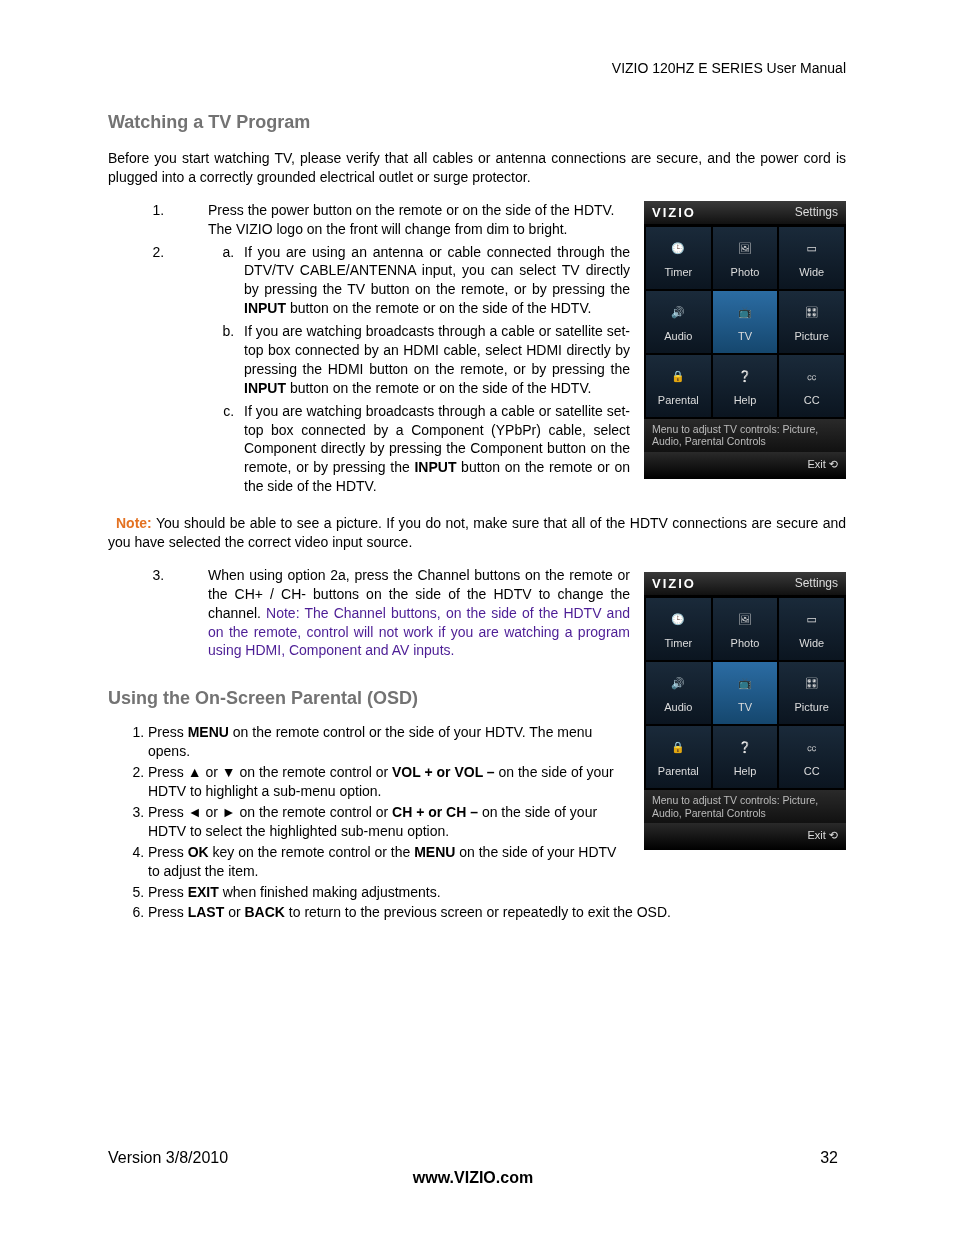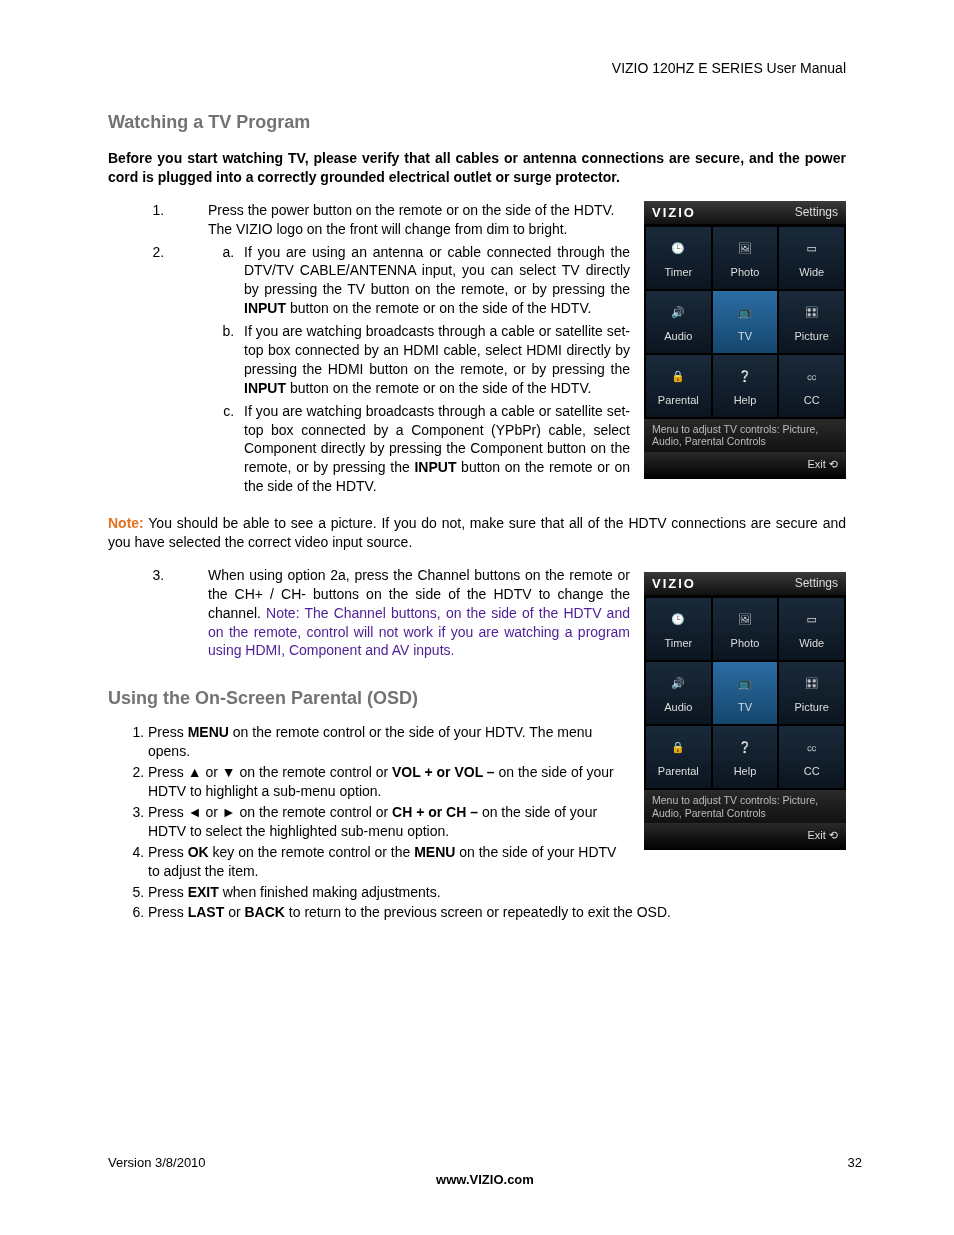--- a/index.html
+++ b/index.html
@@ -25,29 +25,28 @@
   h2.section {
     color: #737373;
     font-size: 18px;
     font-weight: bold;
     margin: 0 0 14px 0;
   }
   p.intro {
     text-align: justify;
     margin: 16px 0 14px 0;
     line-height: 1.35;
-    font-weight: bold;
   }
   ol.num { list-style: decimal; padding-left: 60px; margin: 0; }
   ol.num > li { margin-bottom: 4px; line-height: 1.35; padding-left: 40px;}
   ol.alpha { list-style: lower-alpha; padding-left: 30px; margin: 4px 0 0 0; }
   ol.alpha > li { margin-bottom: 4px; text-align: justify; line-height: 1.35; padding-left: 6px;}
   .just { text-align: justify; }
   .note-line { margin: 14px 0; text-align: justify; line-height: 1.35;}
-  .note-orange { color: #E37222; font-weight: bold; }
+  .note-orange { color: #E37222; font-weight: bold; margin-left: 8px; }
   .gray { color: #4c1d95; }
   .float-img { float: right; margin: 0 0 8px 14px; }
   .osd-list { padding-left: 40px; margin:0;}
   .osd-list > li { margin-bottom: 2px; line-height: 1.35; }
   
   .panel {
     width: 202px;
     background: #404040;
     color: #ddd;
     font-family: Arial, sans-serif;
@@ -66,22 +65,22 @@
   .cell {
     background: linear-gradient(#1a2a3a,#0b1520);
     display:flex; flex-direction:column; align-items:center; justify-content:center;
     height: 62px; font-size: 11px; gap:6px;
   }
   .cell.sel { background: linear-gradient(#2b6ca3,#15476e); }
   .cell .ic { width:26px; height:22px; display:flex;align-items:center;justify-content:center;}
   .hint { font-size: 10.5px; color:#bbb; padding:4px 8px; background: linear-gradient(#2a2a2a,#111); line-height:1.2;}
   .exitrow { text-align:right; padding:6px 8px 8px; font-size:11px; background: linear-gradient(#2a2a2a,#000);}
   .footer {
-    position: absolute; bottom: 48px; left: 108px; right:92px;
-    text-align: center; font-size: 13px;
+    position: absolute; bottom: 48px; left: 108px; right:116px;
+    text-align: center; font-size: 16px;
   }
   .footer-row1 { display:flex; justify-content:space-between; }
   .footer-row1 .mid { position:absolute; left:0; right:0; text-align:right;}
   .footer .site { font-weight:bold; margin-top:2px;}
   .clear { clear:both; }
 </style>
 </head>
 <body>
 
 <div class="page">

